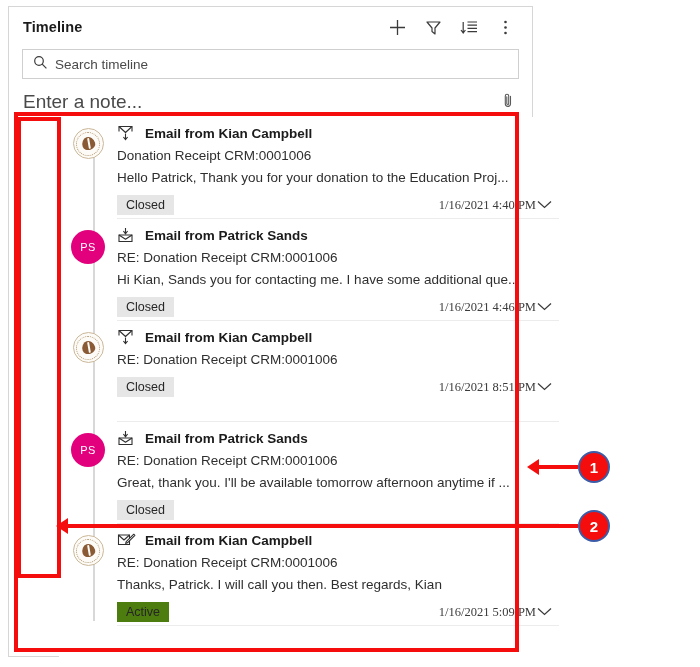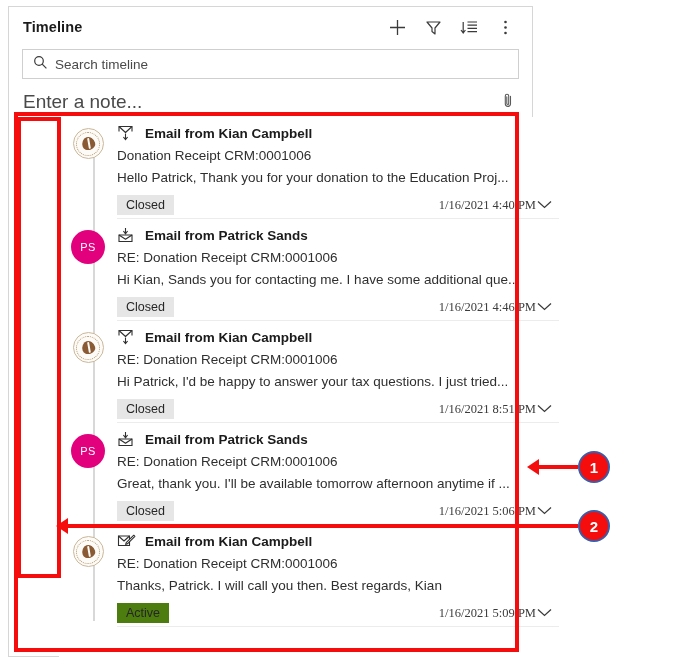--- a/index.html
+++ b/index.html
@@ -418,21 +418,20 @@
             <span class="entry-icon">
               <svg width="19" height="16" viewBox="0 0 19 16">
                 <path d="M2 1.5 H15 L8.5 7.5 L2 1.5 Z" stroke="#2f2f2f" stroke-width="1.1" fill="none" stroke-linejoin="round"></path>
                 <path d="M2 1.5 V6.5 M15 1.5 V6.5" stroke="#2f2f2f" stroke-width="1.1"></path>
                 <path d="M8.5 8.5 V14.2 M6.4 12 L8.5 14.6 L10.6 12" stroke="#2f2f2f" stroke-width="1.1" fill="none"></path>
               </svg>
             </span>
             <span class="entry-title">Email from Kian Campbell</span>
           </div>
           <div class="entry-subject">RE: Donation Receipt CRM:0001006</div>
-          <div class="entry-preview">Hi Patrick,   I'd be happy to answer your tax questions. I just tried...</div>
           <div class="entry-footer">
             <span class="badge">Closed</span>
             <span class="entry-meta">
               <span class="entry-date">1/16/2021 8:51 PM</span>
               <span class="chev">
                 <svg width="17" height="11" viewBox="0 0 17 11">
                     <path d="M2 2.5 L8.5 8.5 L15 2.5" stroke="#3b3b3b" stroke-width="1.25" fill="none"></path>
                   </svg>
               </span>
             </span>
@@ -453,28 +452,20 @@
                 <path d="M2 8 H15 V14.5 H2 Z" stroke="#2f2f2f" stroke-width="1.1" fill="none"></path>
                 <path d="M2 8 L8.5 12.3 L15 8" stroke="#2f2f2f" stroke-width="1.1" fill="none" stroke-linejoin="round"></path>
               </svg>
             </span>
             <span class="entry-title">Email from Patrick Sands</span>
           </div>
           <div class="entry-subject">RE: Donation Receipt CRM:0001006</div>
           <div class="entry-preview">Great, thank you. I'll be available tomorrow afternoon anytime if ...</div>
           <div class="entry-footer">
             <span class="badge">Closed</span>
-            <span class="entry-meta">
-              <span class="entry-date">1/16/2021 5:06 PM</span>
-              <span class="chev">
-                <svg width="17" height="11" viewBox="0 0 17 11">
-                    <path d="M2 2.5 L8.5 8.5 L15 2.5" stroke="#3b3b3b" stroke-width="1.25" fill="none"></path>
-                  </svg>
-              </span>
-            </span>
           </div>
         </div>
         <div class="entry-sep"></div>
       </div>
 
       <div class="entry">
         <div class="avatar-col">
           <div class="avatar-logo">
             <span class="ring"></span>
             <span class="bean"></span>

